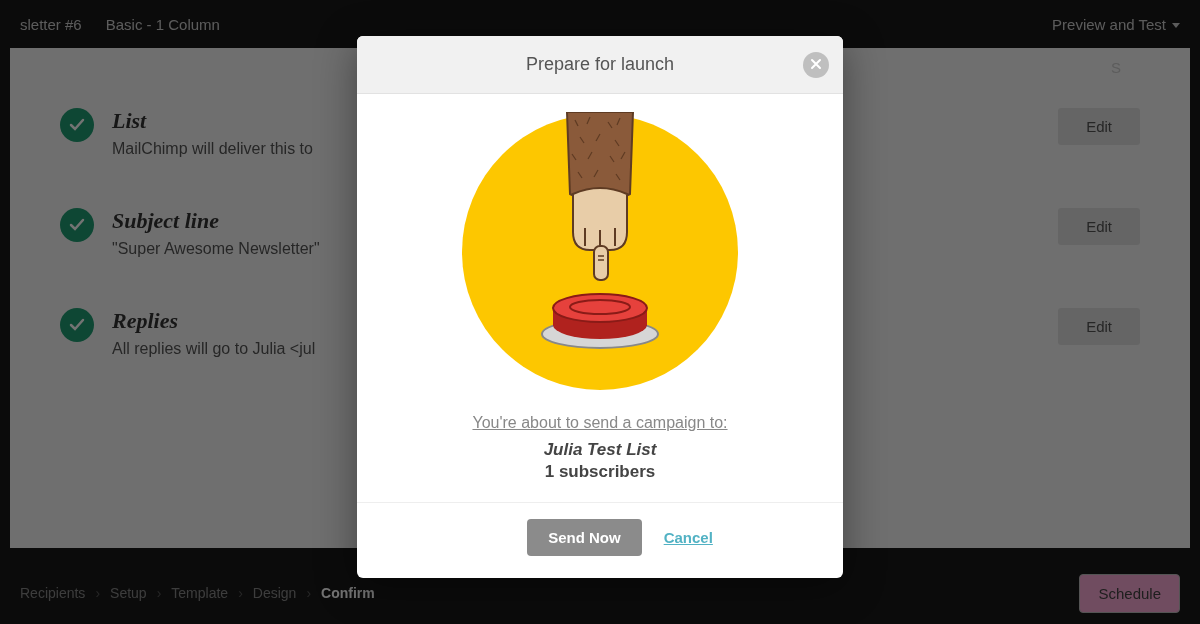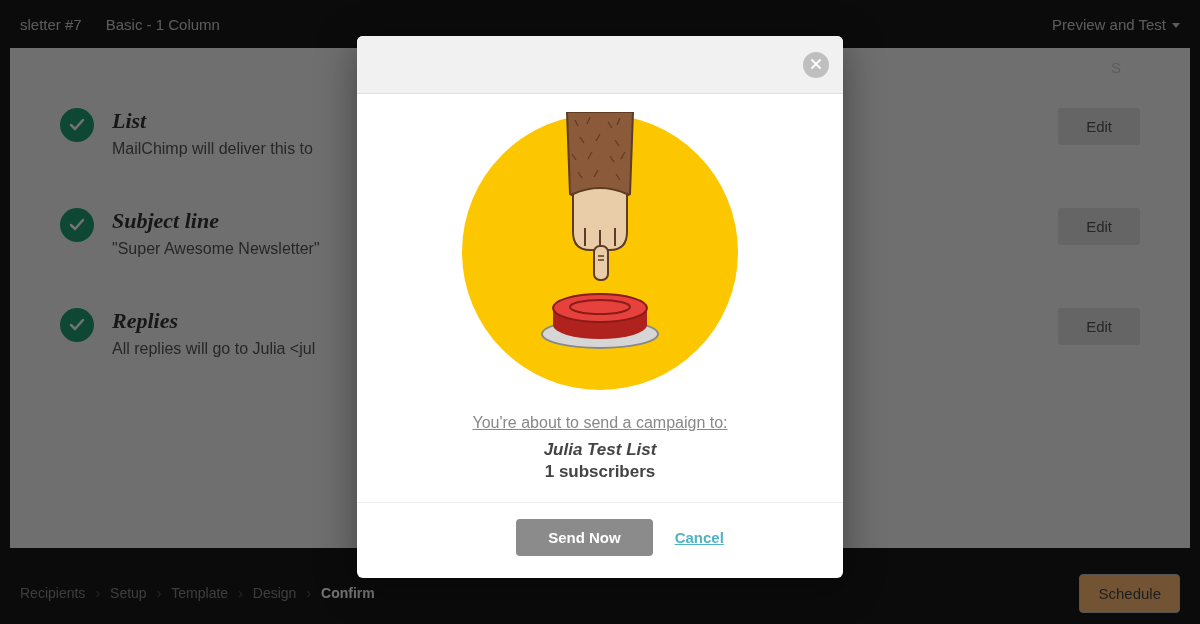--- a/index.html
+++ b/index.html
@@ -20,48 +20,48 @@
     .row-content { flex: 1; }
     .row h3 { font-weight: bold; font-style: italic; font-size: 22px; color: #333; font-family: Georgia, serif; margin-bottom: 6px; }
     .row p { color: #555; font-size: 16px; }
     .edit-btn { background: #e0e0e0; border: none; padding: 10px 28px; color: #555; font-size: 15px; border-radius: 3px; cursor: pointer; }
 
     
     .footer { position: absolute; bottom: 0; left: 0; right: 0; height: 62px; background: #1a1a1a; display: flex; align-items: center; padding: 0 20px; }
     .breadcrumbs { flex: 1; display: flex; gap: 10px; color: #888; font-size: 14px; justify-content: flex-start; align-items: center; }
     .breadcrumbs .step.active { color: #fff; font-weight: bold; }
     .breadcrumbs .sep { color: #555; }
-    .schedule-btn { background: #fdba74; border: 1px solid #bbb; padding: 10px 18px; border-radius: 4px; color: #444; font-size: 15px; cursor: pointer; }
+    .schedule-btn { background: #f9a8d4; border: 1px solid #bbb; padding: 10px 18px; border-radius: 4px; color: #444; font-size: 15px; cursor: pointer; }
 
     
     .overlay { position: absolute; inset: 0; background: rgba(0,0,0,0.55); }
 
     
     .modal { position: absolute; left: 50%; top: 36px; transform: translateX(-50%); width: 486px; background: #fff; border-radius: 6px; box-shadow: 0 8px 40px rgba(0,0,0,0.4); overflow: hidden; z-index: 10; }
     .modal-header { height: 58px; background: #f1f1f1; border-bottom: 1px solid #e2e2e2; display: flex; align-items: center; justify-content: center; position: relative; }
     .modal-header h2 { font-size: 18px; color: #555; font-weight: 500; }
     .close-btn { position: absolute; right: 14px; top: 50%; transform: translateY(-50%); width: 26px; height: 26px; border-radius: 50%; background: #bfbfbf; display: flex; align-items: center; justify-content: center; cursor: pointer; }
     .close-btn svg { width: 12px; height: 12px; }
 
     .modal-body { padding: 18px 30px 20px; text-align: center; }
     .illus { width: 280px; height: 280px; margin: 0 auto 22px; }
     .modal-body .lead { color: #888; font-size: 16px; margin-bottom: 8px; text-decoration: underline; }
     .modal-body .listname { color: #444; font-weight: 600; font-size: 17px; margin-bottom: 2px; font-style: italic; }
     .modal-body .count { color: #444; font-weight: 600; font-size: 17px; }
 
     .modal-footer { border-top: 1px solid #eee; padding: 16px 0 22px; display: flex; justify-content: center; align-items: center; gap: 22px; }
-    .send-btn { background: #8b8b8b; color: #fff; border: none; padding: 10px 32px; border-radius: 4px; font-size: 15px; font-weight: 600; cursor: pointer; margin-left: 40px; }
+    .send-btn { background: #8b8b8b; color: #fff; border: none; padding: 10px 21px; border-radius: 4px; font-size: 15px; font-weight: 600; cursor: pointer; margin-left: 40px; }
     .cancel-link { color: #52b2c4; font-weight: 600; font-size: 15px; text-decoration: underline; cursor: pointer; }
   </style>
 </head>
 <body>
 
 <div class="topnav">
   <div class="left">
-    <span class="item">sletter #7</span>
+    <span class="item">sletter #6</span>
     <span class="item">Basic - 1 Column</span>
   </div>
   <div class="right">
     <span class="item">Help</span>
     <span class="item"><span>Preview and Test</span><span class="chev"></span></span>
     <span class="item">S</span>
   </div>
 </div>
 
 <div class="panel">
@@ -117,20 +117,21 @@
       <span class="sep">›</span>
       <span class="step active">Confirm</span>
     </div>
   <button class="schedule-btn">Schedule</button>
 </div>
 
 <div class="overlay"></div>
 
 <div class="modal">
   <div class="modal-header">
+    <h2>Prepare for launch</h2>
     <div class="close-btn">
       <span>
         <svg viewBox="0 0 12 12">
             <path d="M2 2 L10 10 M10 2 L2 10" stroke="#fff" stroke-width="2" stroke-linecap="round"></path>
           </svg>
       </span>
     </div>
   </div>
   <div class="modal-body">
     <div class="illus">

